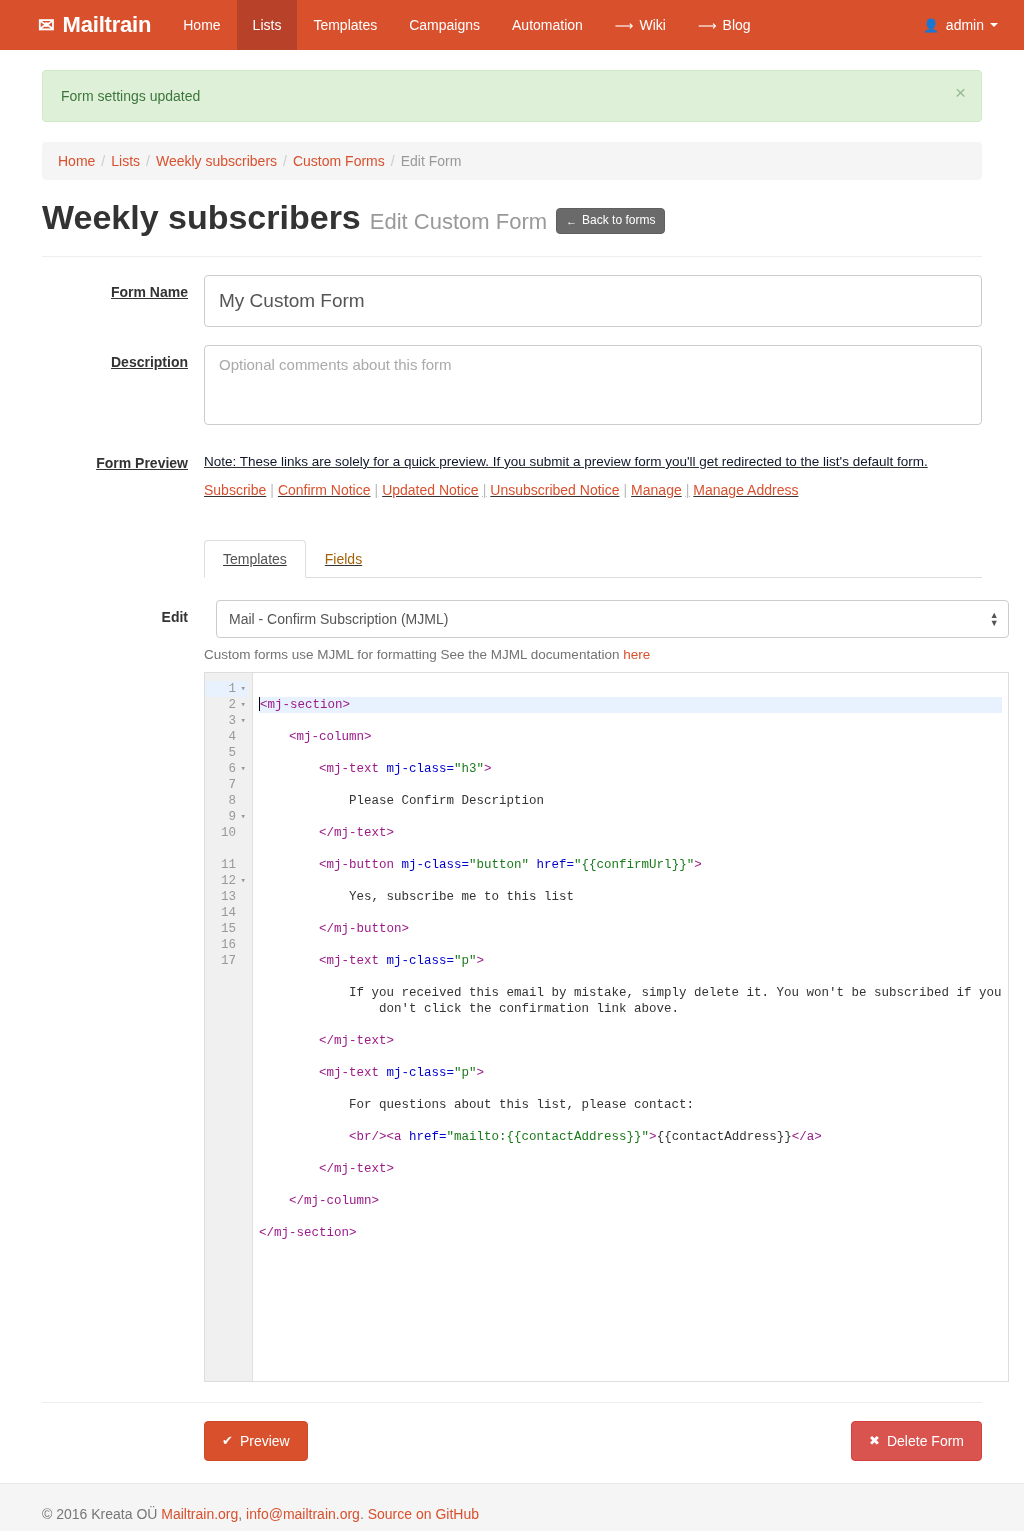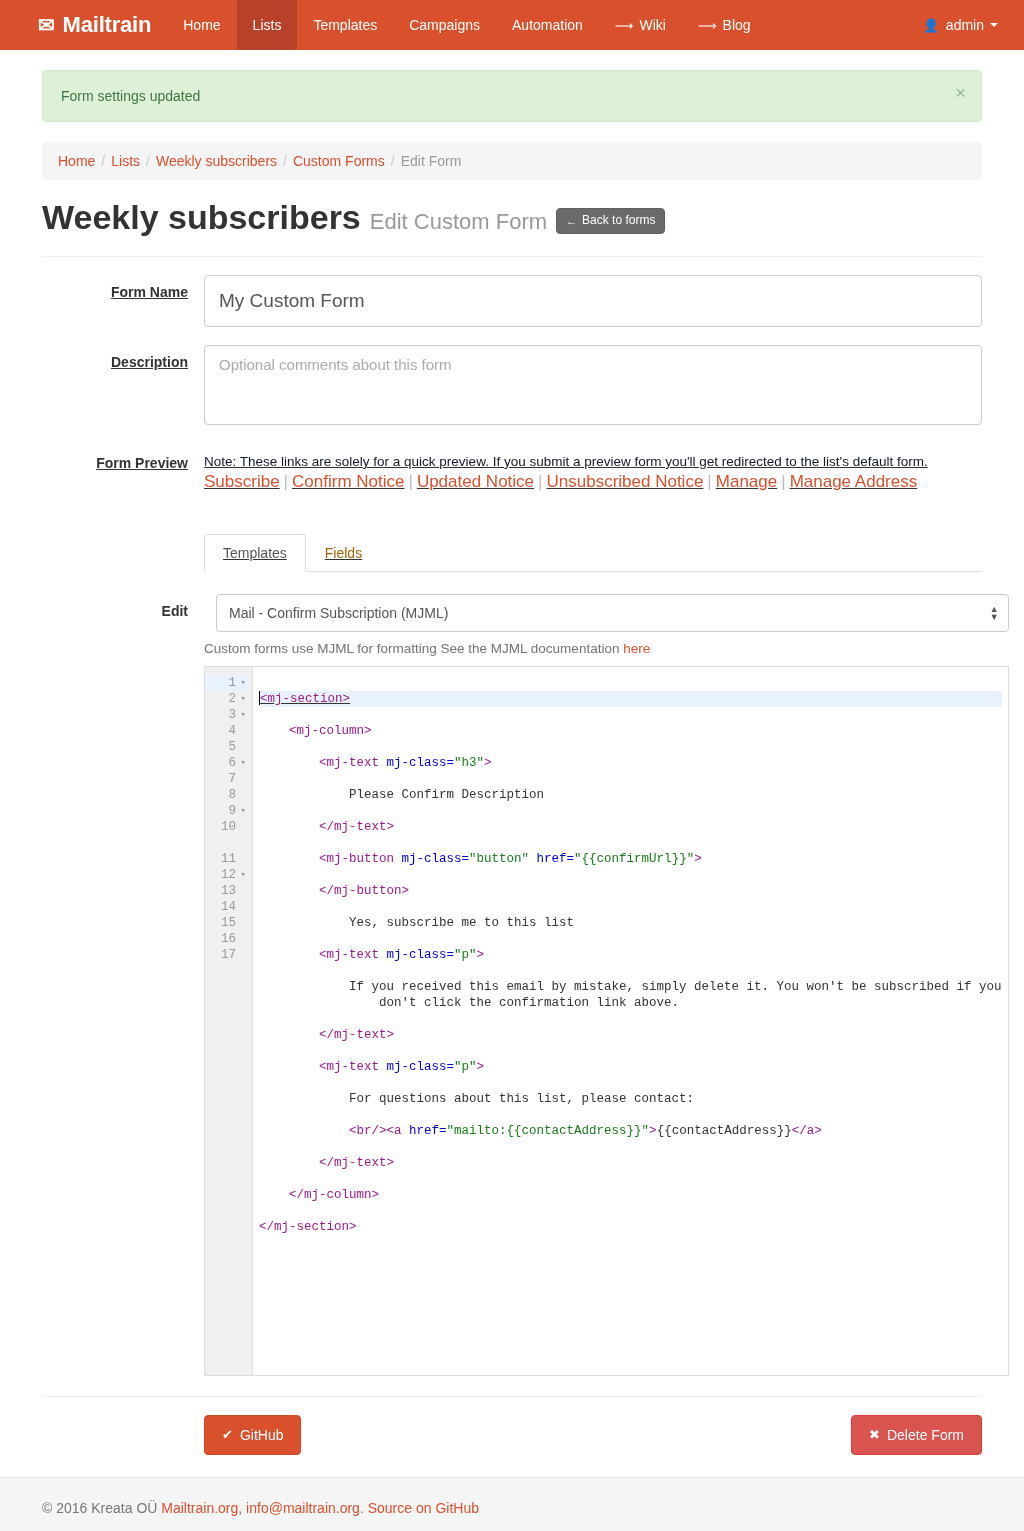--- a/index.html
+++ b/index.html
@@ -184,21 +184,22 @@
     font-family: "Liberation Sans", sans-serif;
   }
   textarea.form-control::placeholder { color: #aaaaaa; }
   .help-note {
     font-size: 13.5px;
     color: #0f172a;
     padding-top: 6px;
     line-height: 1.5;
   }
   .preview-links {
-    font-size: 17px;
+    margin-top: 10px;
+    font-size: 14px;
     color: #cccccc;
   }
   .preview-links a { color: #d9502d; text-decoration: none; }
   .preview-links .bar { color: #bbbbbb; padding: 0 4px; }
   
   .tabs-wrap { margin-top: 42px; }
   .nav-tabs {
     display: flex;
     border-bottom: 1px solid #dddddd;
     padding-left: 0;
@@ -285,21 +286,21 @@
   }
   .code {
     flex: 1 1 auto;
     padding: 8px 6px 0 6px;
     white-space: pre;
     overflow: hidden;
     color: #333333;
   }
   .code .line { height: 16px; }
   .code .line.l10 { height: 32px; }
-  .code .line.first { background: #e8f2ff; text-decoration: underline; }
+  .code .line.first { background: #e8f2ff; }
   .tag { color: #9b1a8a; }
   .attr { color: #0000cc; }
   .val { color: #1a7a1a; }
   .txt { color: #333333; }
   .cursor {
     display: inline-block;
     width: 1px;
     height: 14px;
     background: #000000;
     vertical-align: -3px;
@@ -473,41 +474,41 @@
           <div class="ln"><span>16</span></div>
           <div class="ln"><span>17</span></div>
         </div>
         <div class="code">
 <div class="line first"><span class="cursor"></span><span class="tag">&lt;mj-section&gt;</span></div>
 <div class="line">    <span class="tag">&lt;mj-column&gt;</span></div>
 <div class="line">        <span class="tag">&lt;mj-text</span> <span class="attr">mj-class=</span><span class="val">"h3"</span><span class="tag">&gt;</span></div>
 <div class="line">            <span class="txt">Please Confirm Description</span></div>
 <div class="line">        <span class="tag">&lt;/mj-text&gt;</span></div>
 <div class="line">        <span class="tag">&lt;mj-button</span> <span class="attr">mj-class=</span><span class="val">"button"</span> <span class="attr">href=</span><span class="val">"{{confirmUrl}}"</span><span class="tag">&gt;</span></div>
+<div class="line">            <span class="txt">Yes, subscribe me to this list</span></div>
 <div class="line">        <span class="tag">&lt;/mj-button&gt;</span></div>
-<div class="line">            <span class="txt">Yes, subscribe me to this list</span></div>
 <div class="line">        <span class="tag">&lt;mj-text</span> <span class="attr">mj-class=</span><span class="val">"p"</span><span class="tag">&gt;</span></div>
 <div class="line l10">            <span class="txt">If you received this email by mistake, simply delete it. You won't be subscribed if you
                 don't click the confirmation link above.</span></div>
 <div class="line">        <span class="tag">&lt;/mj-text&gt;</span></div>
 <div class="line">        <span class="tag">&lt;mj-text</span> <span class="attr">mj-class=</span><span class="val">"p"</span><span class="tag">&gt;</span></div>
 <div class="line">            <span class="txt">For questions about this list, please contact:</span></div>
 <div class="line">            <span class="tag">&lt;br/&gt;&lt;a</span> <span class="attr">href=</span><span class="val">"mailto:{{contactAddress}}"</span><span class="tag">&gt;</span><span class="txt">{{contactAddress}}</span><span class="tag">&lt;/a&gt;</span></div>
 <div class="line">        <span class="tag">&lt;/mj-text&gt;</span></div>
 <div class="line">    <span class="tag">&lt;/mj-column&gt;</span></div>
 <div class="line"><span class="tag">&lt;/mj-section&gt;</span></div>
         </div>
       </div>
     </div>
   </div>
 
   <div class="btn-row">
     <button class="btn btn-primary">
       <span class="gi">✔</span>
-      <span>GitHub</span>
+      <span>Preview</span>
     </button>
     <button class="btn btn-danger">
       <span class="gi">✖</span>
       <span>Delete Form</span>
     </button>
   </div>
 </div>
 
 <div class="footer">
   <span>© 2016 Kreata OÜ </span><a href="#">Mailtrain.org</a><span>, </span><a href="#">info@mailtrain.org</a><span>. </span><a href="#">Source on GitHub</a>

